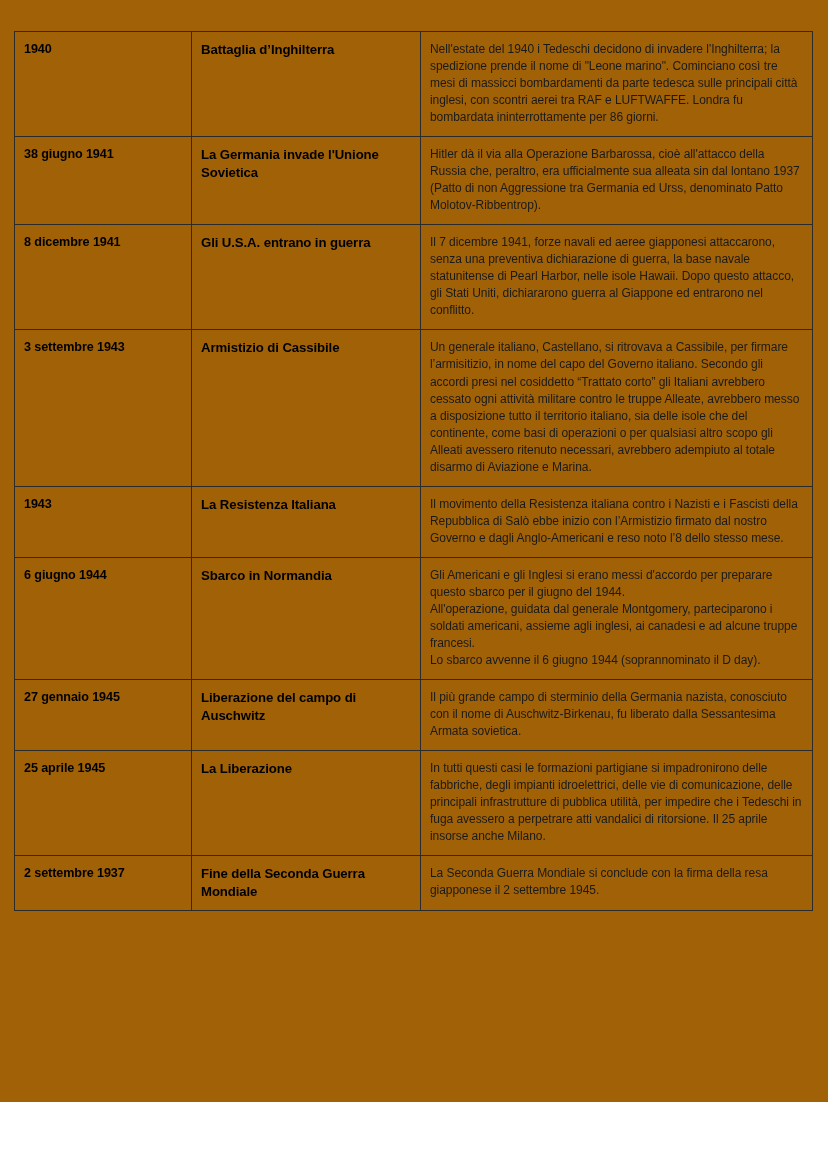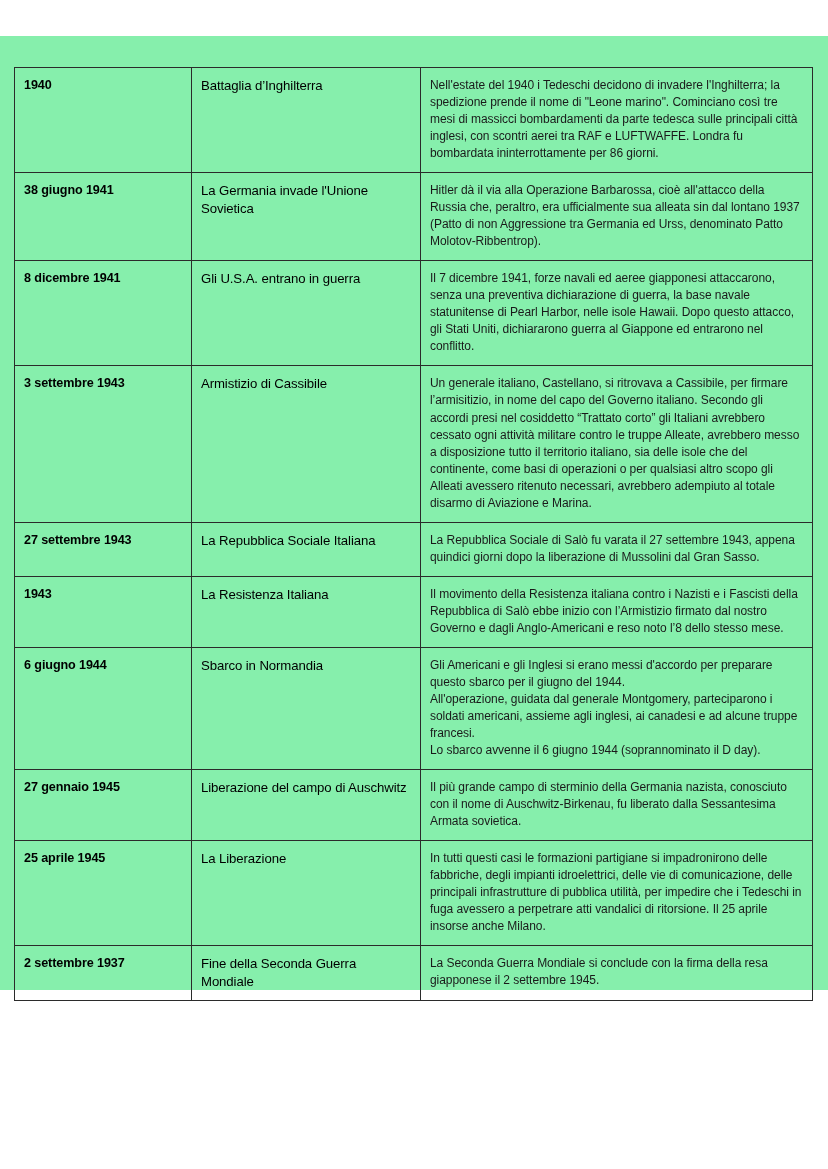--- a/index.html
+++ b/index.html
@@ -9,24 +9,23 @@
   }
   body {
     width: 828px;
     height: 1169px;
     font-family: "Liberation Sans", sans-serif;
     -webkit-font-smoothing: antialiased;
   }
   .page {
     position: relative;
     width: 828px;
-    height: 954px;
-    background: #86efac;
+    height: 1102px;
+    background: #a16207;
     box-sizing: border-box;
-    margin-top: 36px;
   }
   .timeline-table {
     position: absolute;
     left: 14px;
     top: 31px;
     width: 798px;
     border-collapse: collapse;
     table-layout: fixed;
   }
   .timeline-table td {
@@ -41,21 +40,21 @@
 
   .cell-date {
     font-size: 12.6px;
     font-weight: bold;
     color: #000000;
     line-height: 1.28;
     letter-spacing: -0.1px;
   }
   .cell-event {
     font-size: 13.2px;
-    font-weight: normal;
+    font-weight: bold;
     color: #000000;
     line-height: 1.33;
     letter-spacing: -0.1px;
   }
   .cell-desc {
     font-size: 12px;
     font-weight: normal;
     color: #1a1a1a;
     line-height: 1.42;
     letter-spacing: -0.05px;
@@ -87,25 +86,20 @@
         <td class="cell-date">8 dicembre 1941</td>
         <td class="cell-event">Gli U.S.A. entrano in guerra</td>
         <td class="cell-desc">Il 7 dicembre 1941, forze navali ed aeree giapponesi attaccarono, senza una preventiva dichiarazione di guerra, la base navale statunitense di Pearl Harbor, nelle isole Hawaii. Dopo questo attacco, gli Stati Uniti, dichiararono guerra al Giappone ed entrarono nel conflitto.</td>
       </tr>
       <tr>
         <td class="cell-date">3 settembre 1943</td>
         <td class="cell-event">Armistizio di Cassibile</td>
         <td class="cell-desc">Un generale italiano, Castellano, si ritrovava a Cassibile, per firmare l’armisitizio, in nome del capo del Governo italiano. Secondo gli accordi presi nel cosiddetto “Trattato corto” gli Italiani avrebbero cessato ogni attività militare contro le truppe Alleate, avrebbero messo a disposizione tutto il territorio italiano, sia delle isole che del continente, come basi di operazioni o per qualsiasi altro scopo gli Alleati avessero ritenuto necessari, avrebbero adempiuto al totale disarmo di Aviazione e Marina.</td>
       </tr>
       <tr>
-        <td class="cell-date">27 settembre 1943</td>
-        <td class="cell-event">La Repubblica Sociale Italiana</td>
-        <td class="cell-desc">La Repubblica Sociale di Salò fu varata il 27 settembre 1943, appena quindici giorni dopo la liberazione di Mussolini dal Gran Sasso.</td>
-      </tr>
-      <tr>
         <td class="cell-date">1943</td>
         <td class="cell-event">La Resistenza Italiana</td>
         <td class="cell-desc">Il movimento della Resistenza italiana contro i Nazisti e i Fascisti della Repubblica di Salò ebbe inizio con l’Armistizio firmato dal nostro Governo e dagli Anglo-Americani e reso noto l’8 dello stesso mese.</td>
       </tr>
       <tr>
         <td class="cell-date">6 giugno 1944</td>
         <td class="cell-event">Sbarco in Normandia</td>
         <td class="cell-desc">Gli Americani e gli Inglesi si erano messi d'accordo per preparare questo sbarco per il giugno del 1944.
 All'operazione, guidata dal generale Montgomery, parteciparono i soldati americani, assieme agli inglesi, ai canadesi e ad alcune truppe francesi.
 Lo sbarco avvenne il 6 giugno 1944 (soprannominato il D day).</td>

